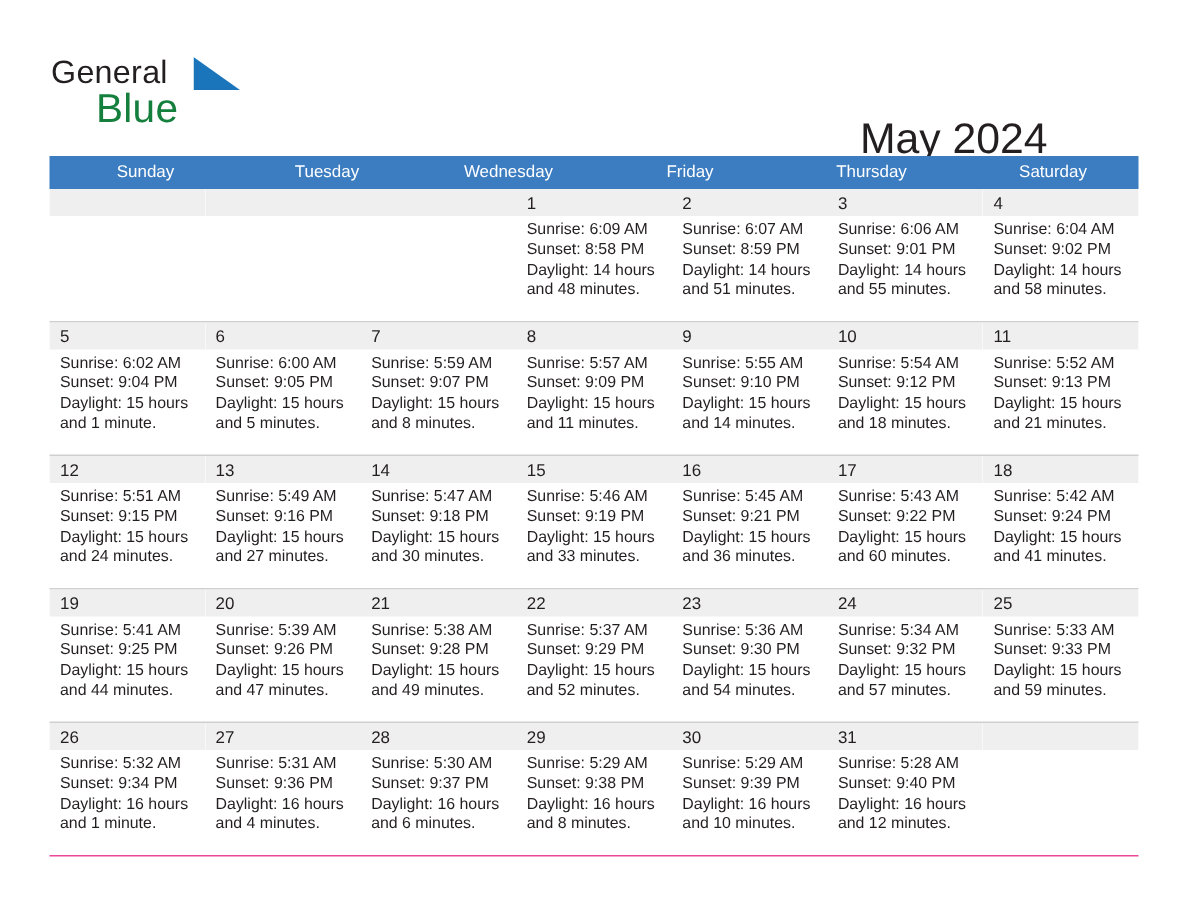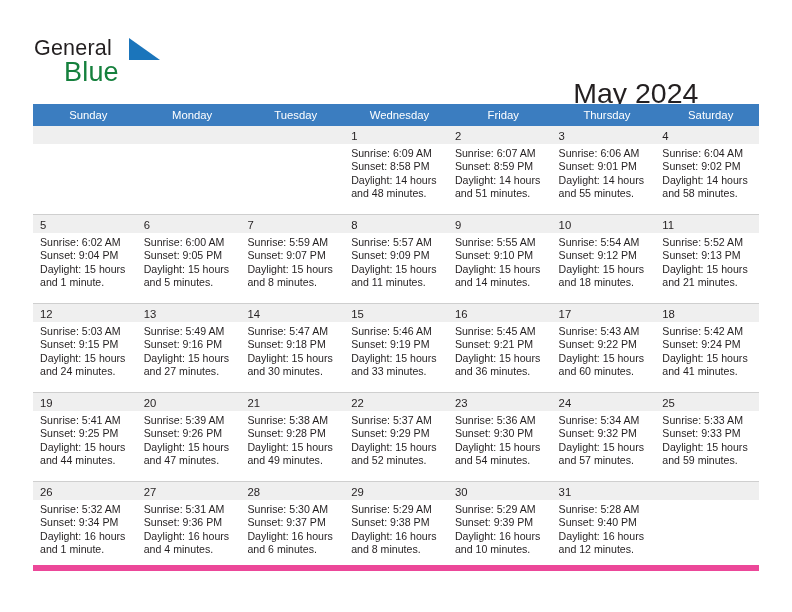--- a/index.html
+++ b/index.html
@@ -111,21 +111,21 @@
     overflow: hidden;
   }
 
   .week-row {
     display: flex;
     width: 100%;
     height: 89px;
     border-bottom: 1px solid #cfcfcf;
     box-sizing: border-box;
   }
-  .week-row:last-child { border-bottom: 6px solid #ec4899; }
+  .week-row:last-child { border-bottom: 1px solid #ec4899; }
 
   .day-cell {
     flex: 1 1 0;
     box-sizing: border-box;
     position: relative;
     overflow: hidden;
   }
   .day-num-bar {
     height: 18px;
     background: #efefef;
@@ -168,21 +168,20 @@
     <div class="title-block">
       <div class="cal-title">May 2024</div>
       <div class="cal-subtitle">Born, Limburg, The Netherlands</div>
     </div>
 
   </div>
 
   <div class="calendar">
     <div class="weekday-row" id="weekday-row">
         <div class="weekday">Sunday</div>
-        <div class="weekday">Monday</div>
         <div class="weekday">Tuesday</div>
         <div class="weekday">Wednesday</div>
         <div class="weekday">Friday</div>
         <div class="weekday">Thursday</div>
         <div class="weekday">Saturday</div>
       </div>
     <div id="weeks-container">
         <div class="week-row">
           <div class="day-cell empty">
             <div class="day-num-bar"><span class="day-num"></span></div>
@@ -292,21 +291,21 @@
               <div class="day-line">Sunset: 9:13 PM</div>
               <div class="day-line">Daylight: 15 hours</div>
               <div class="day-line">and 21 minutes.</div>
             </div>
           </div>
         </div>
         <div class="week-row">
           <div class="day-cell">
             <div class="day-num-bar"><span class="day-num">12</span></div>
             <div class="day-body">
-              <div class="day-line">Sunrise: 5:03 AM</div>
+              <div class="day-line">Sunrise: 5:51 AM</div>
               <div class="day-line">Sunset: 9:15 PM</div>
               <div class="day-line">Daylight: 15 hours</div>
               <div class="day-line">and 24 minutes.</div>
             </div>
           </div>
           <div class="day-cell">
             <div class="day-num-bar"><span class="day-num">13</span></div>
             <div class="day-body">
               <div class="day-line">Sunrise: 5:49 AM</div>
               <div class="day-line">Sunset: 9:16 PM</div>

